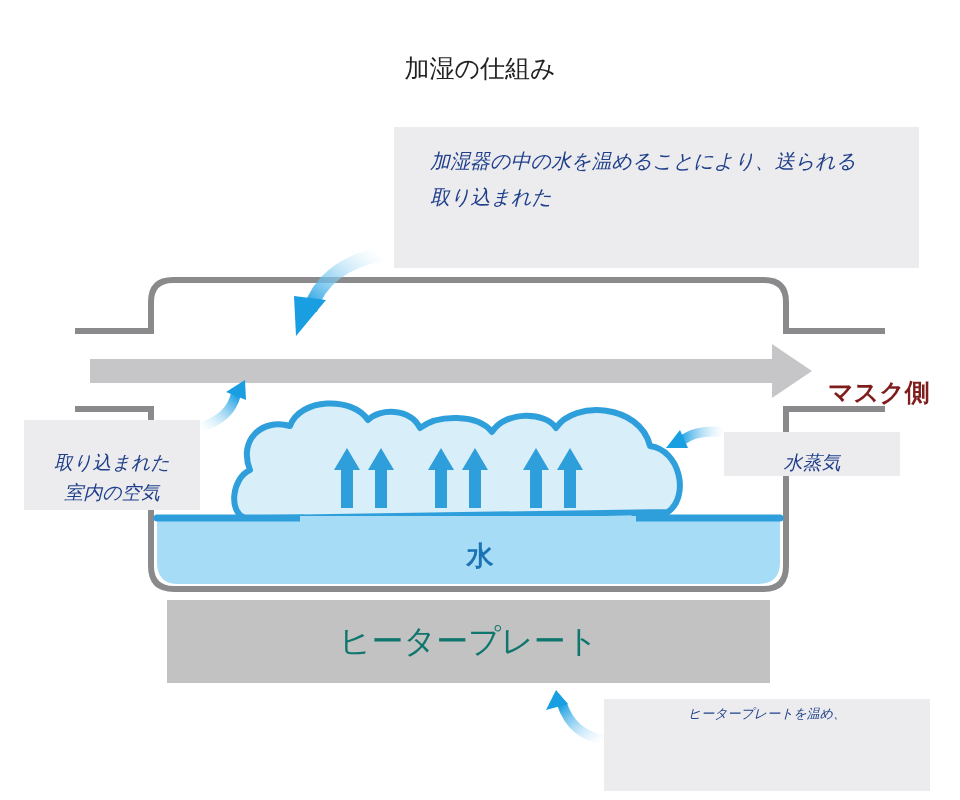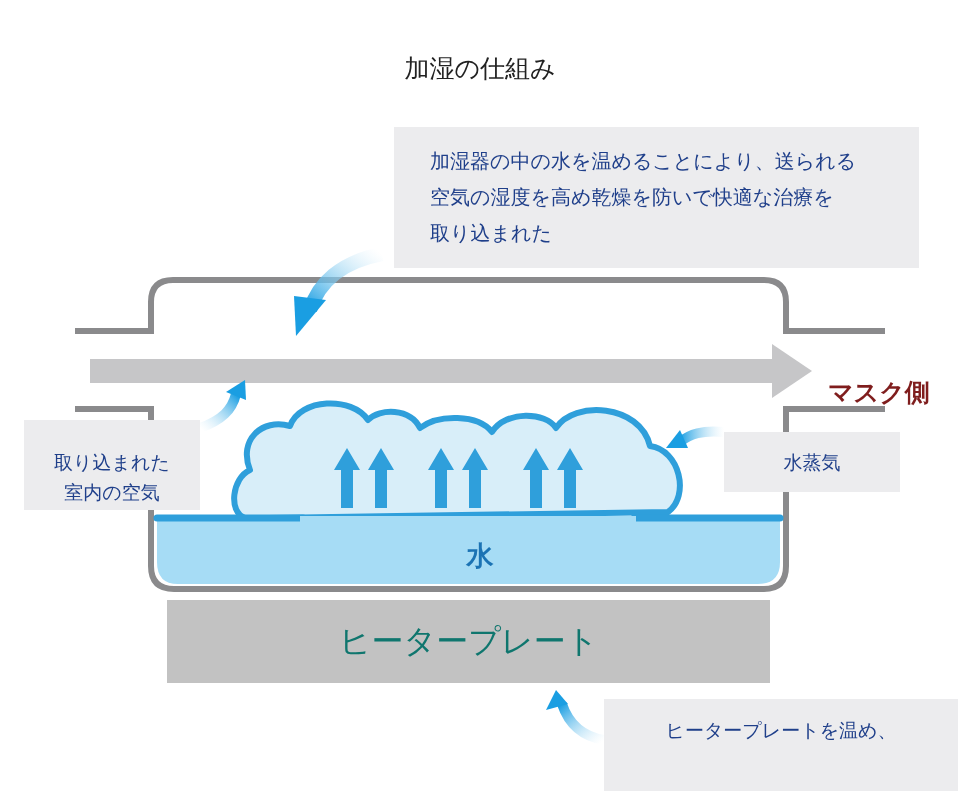--- a/index.html
+++ b/index.html
@@ -6,25 +6,25 @@
   body { width:960px; height:800px; position:relative; overflow:hidden;
          font-family:"DejaVu Sans", sans-serif; }
   #diagram { position:absolute; left:0; top:0; width:960px; height:800px; }
   .title { position:absolute; left:0; width:960px; top:40px; text-align:center;
            font-size:25px; color:#222;margin-top:12px; }
   .note { position:absolute; background:#ececee; color:#1f3f8a; }
   .note-top { left:394px; top:127px; width:525px; height:141px;
               font-size:20px; line-height:36px; padding:16px 0 0 36px; box-sizing:border-box; }
   .note-left { left:24px; top:420px; width:176px; height:90px; font-size:19px;
                line-height:30px; text-align:center; padding-top:27px; box-sizing:border-box; }
-  .note-right { left:724px; top:432px; width:176px; height:60px; font-size:19px;
+  .note-right { left:724px; top:432px; width:176px; height:44px; font-size:19px;
                 text-align:center; line-height:60px; }
-  .note-bottom { left:604px; top:699px; width:354px; height:92px; font-size:19px;
-                 line-height:30px; text-align:center; padding-top:16px; box-sizing:border-box; }
-  .note-line { display:block; white-space:nowrap; }
+  .note-bottom { left:604px; top:699px; width:326px; height:92px; font-size:13px;
+                 line-height:30px; text-align:center; box-sizing:border-box; }
+  .note-line { display:block; white-space:nowrap;font-style:italic; }
   .mask-label { position:absolute; left:828px; top:376px; font-size:25px; font-weight:bold; color:#7f1d1d; }
   .water-label { position:absolute; left:450px; top:538px; width:60px; text-align:center;
                  font-size:27px; font-weight:bold; color:#1b73b4; }
   .heater-label { position:absolute; left:167px; top:600px; width:603px; height:83px;
                   line-height:83px; text-align:center; font-size:32px; color:#0f766e; }
 </style>
 </head>
 <body>
 
 <svg id="diagram" viewBox="0 0 960 800" xmlns="http://www.w3.org/2000/svg">
@@ -92,21 +92,20 @@
   <g>
     <path d="M604,740 C580,736 568,722 562,704" fill="none" stroke="url(#gradBottom)" stroke-width="10"></path>
     <polygon points="556,690 546,710 568,704" fill="#1a9ee2"></polygon>
   </g>
 </svg>
 
 <div class="title">加湿の仕組み</div>
 
 <div class="note note-top">
   <span class="note-line">加湿器の中の水を温めることにより、送られる</span>
-  <span class="note-line">空気の湿度を高め乾燥を防いで快適な治療を</span>
   <span class="note-line">取り込まれた</span>
 </div>
 
 <div class="note note-left">
   <span class="note-line">取り込まれた</span>
   <span class="note-line">室内の空気</span>
 </div>
 
 <div class="note note-right">
   <span class="note-line">水蒸気</span>

